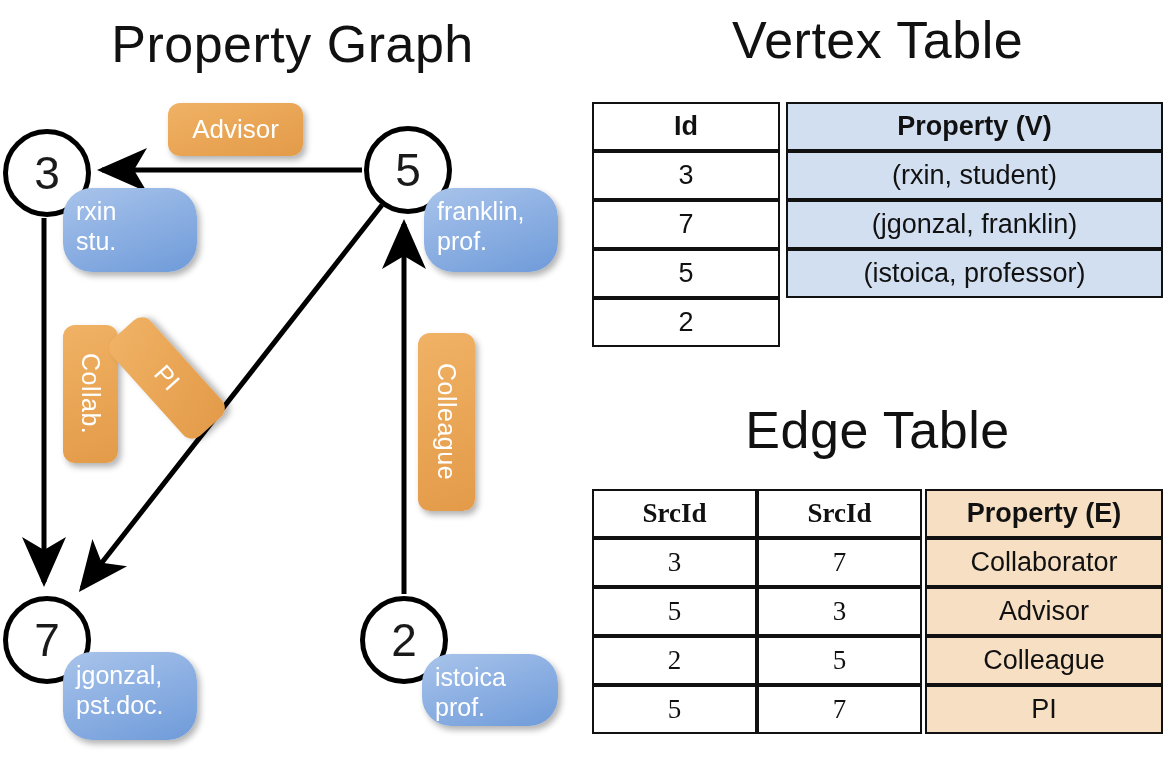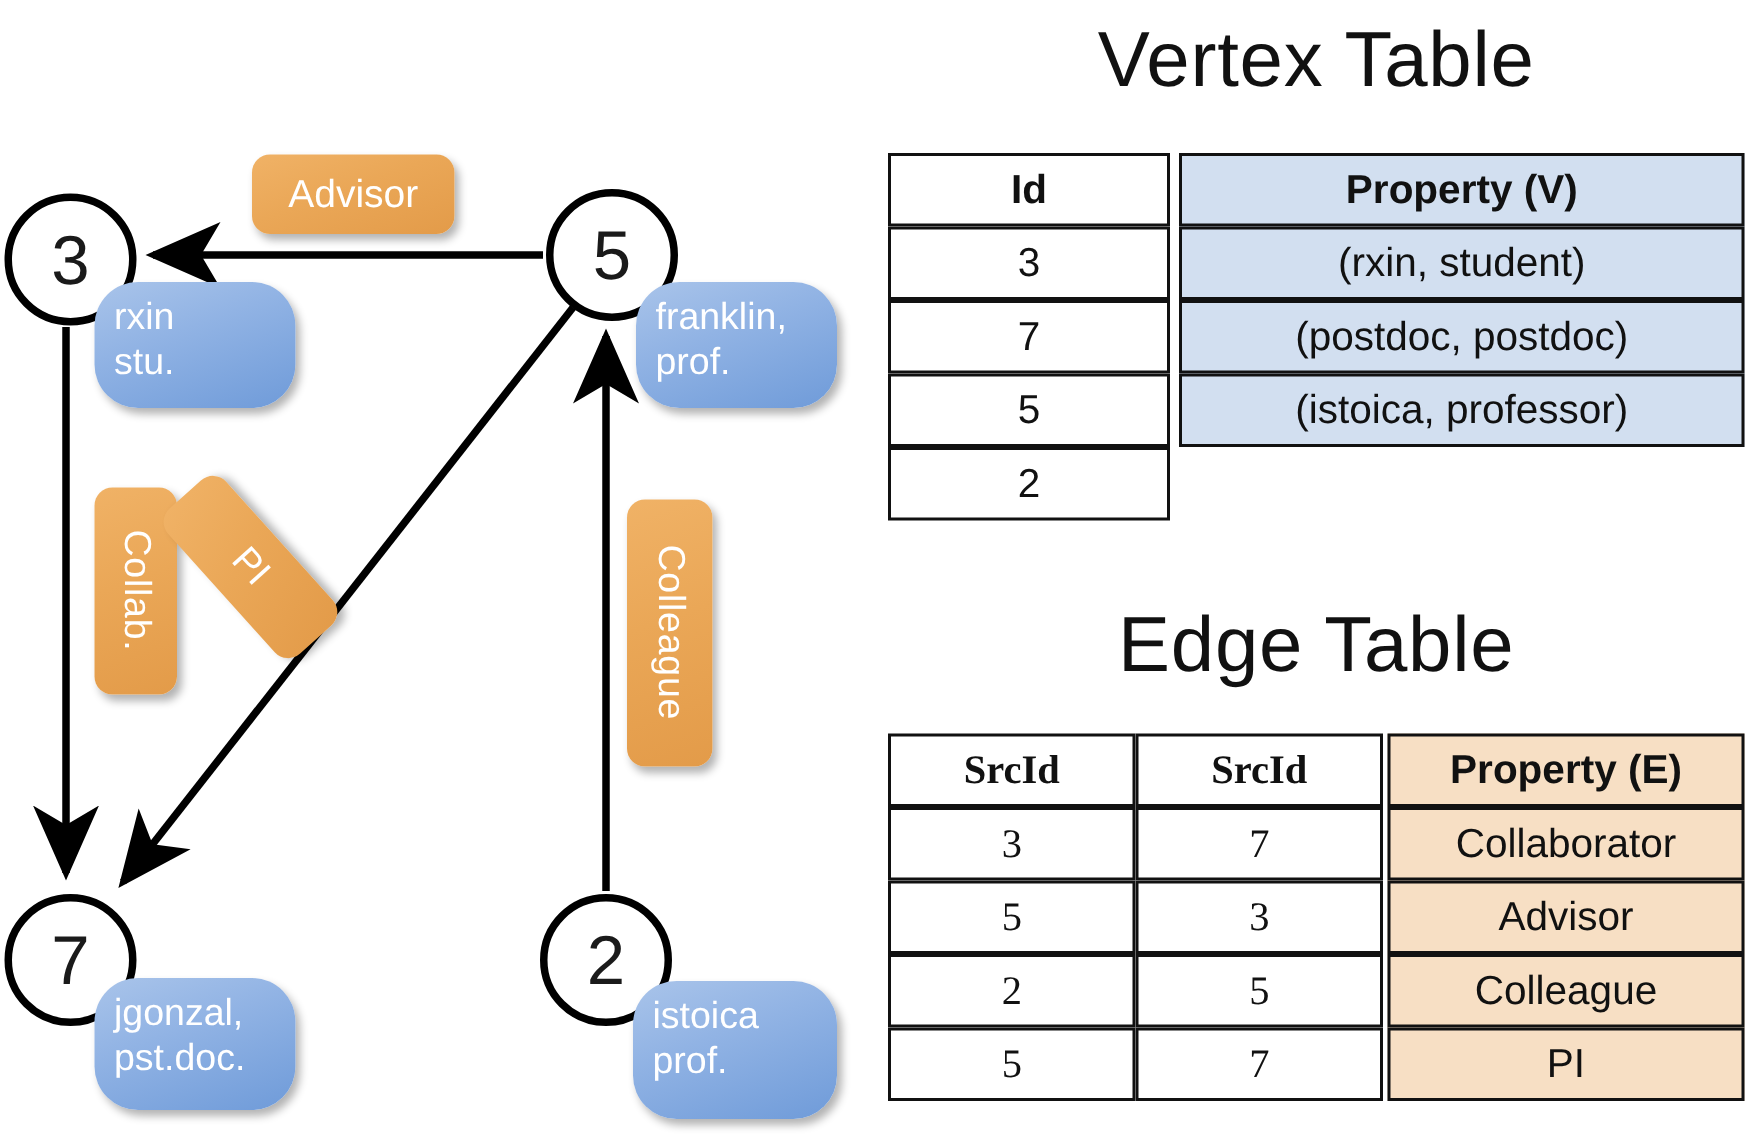--- a/index.html
+++ b/index.html
@@ -149,20 +149,21 @@
   #vertex-table-left td, #vertex-table-left th { width: 188px; }
   #vertex-table-right td, #vertex-table-right th { width: 377px; }
   #edge-table-left td, #edge-table-left th { width: 165px; font-family: Liberation Serif, serif; }
   #edge-table-right td, #edge-table-right th { width: 238px; }
 </style>
 </head>
 <body>
 
 <div id="graph-panel">
 
+  <div class="title" id="title-property-graph">Property Graph</div>
 
   <svg id="graph-edges" viewBox="0 0 585 760" xmlns="http://www.w3.org/2000/svg">
     <defs>
       <marker id="arrow" markerWidth="11" markerHeight="11" refX="9" refY="5" orient="auto" markerUnits="strokeWidth">
         <path d="M0,0.6 L10,5 L0,9.4 L2.6,5 Z" fill="#000"></path>
       </marker>
     </defs>
 
     <g>
       <line x1="362" y1="170" x2="102" y2="170" stroke="#000" stroke-width="5" marker-end="url(#arrow)"></line>
@@ -194,21 +195,21 @@
   <div class="prop-box blue" style="left:424px; top:188px; width:134px; height:84px;">
     <span class="boxline">franklin,</span>
     <span class="boxline">prof.</span>
   </div>
 
   <div class="prop-box blue" style="left:63px; top:652px; width:134px; height:88px;">
     <span class="boxline">jgonzal,</span>
     <span class="boxline">pst.doc.</span>
   </div>
 
-  <div class="prop-box blue" style="left:422px; top:654px; width:136px; height:92px;">
+  <div class="prop-box blue" style="left:422px; top:654px; width:136px; height:72px;">
     <span class="boxline">istoica</span>
     <span class="boxline">prof.</span>
   </div>
 
   <div class="prop-box orange" id="label-advisor">Advisor</div>
 
   <div class="prop-box orange" id="label-collab">
     <span class="vtext">Collab.</span>
   </div>
 
@@ -245,21 +246,21 @@
 
 <table class="tbl" id="vertex-table-right">
   <tbody>
       <tr>
     <th class="cell-blue">Property (V)</th>
   </tr>
   <tr>
     <td class="cell-blue">(rxin, student)</td>
   </tr>
   <tr>
-    <td class="cell-blue">(postdoc, postdoc)</td>
+    <td class="cell-blue">(jgonzal, franklin)</td>
   </tr>
   <tr>
     <td class="cell-blue">(istoica, professor)</td>
   </tr>
 </tbody>
   </table>
 
 <div class="title" id="title-edge-table">Edge Table</div>
 
 <table class="tbl" id="edge-table-left">

